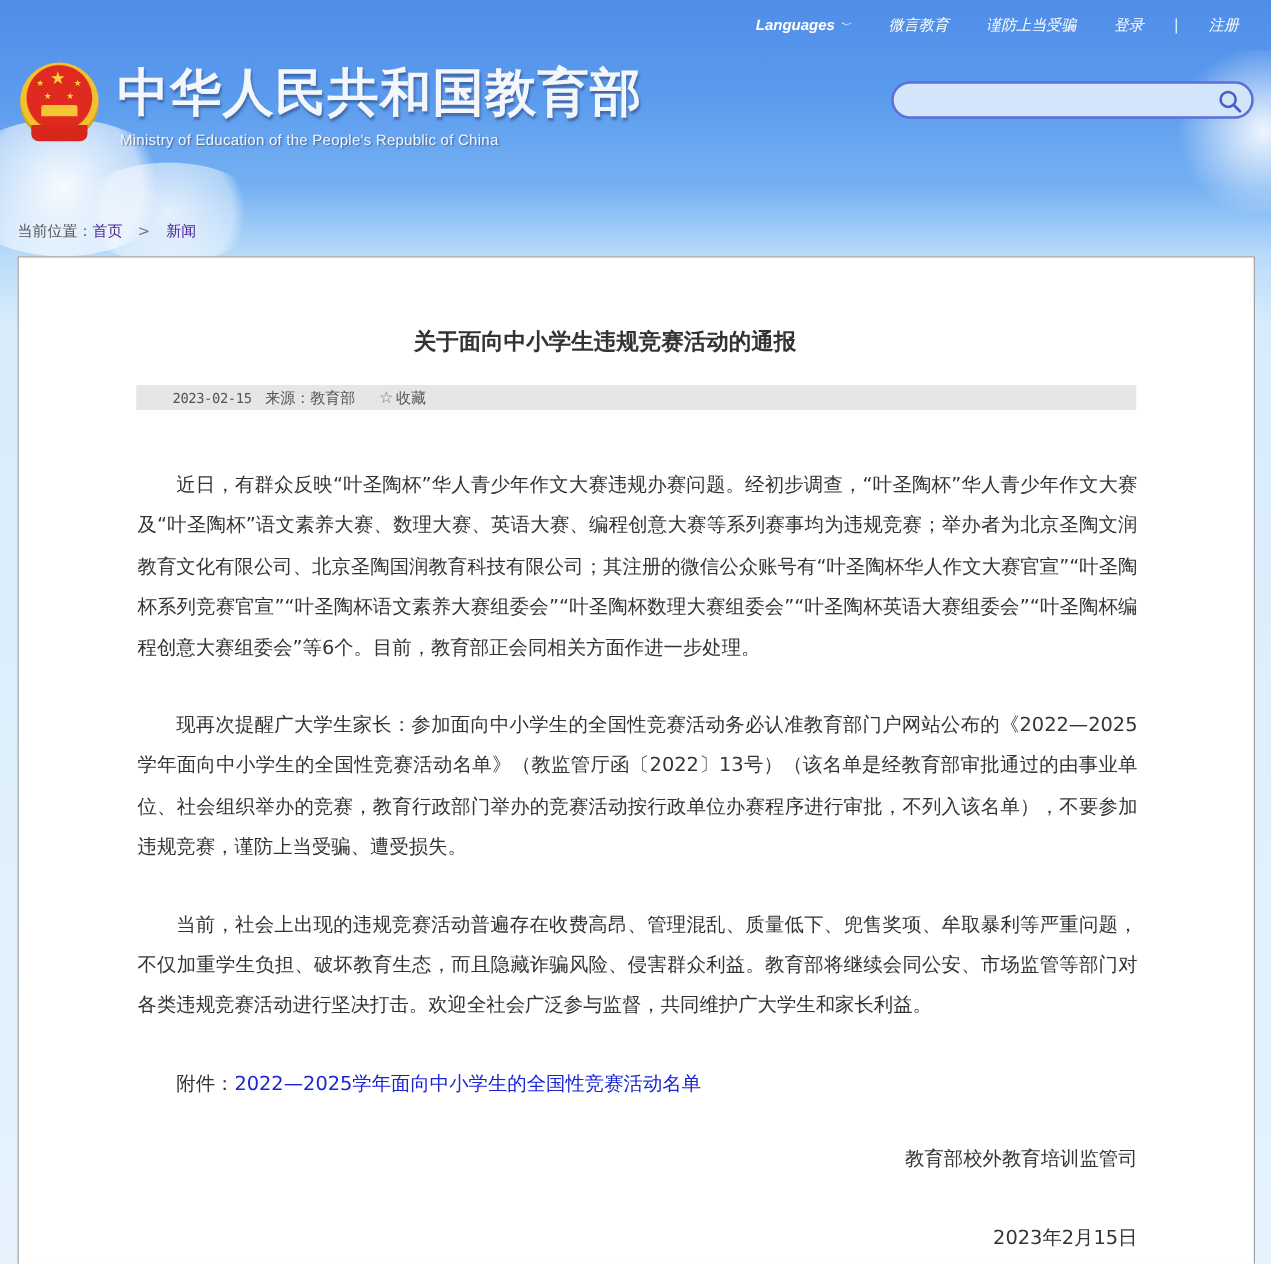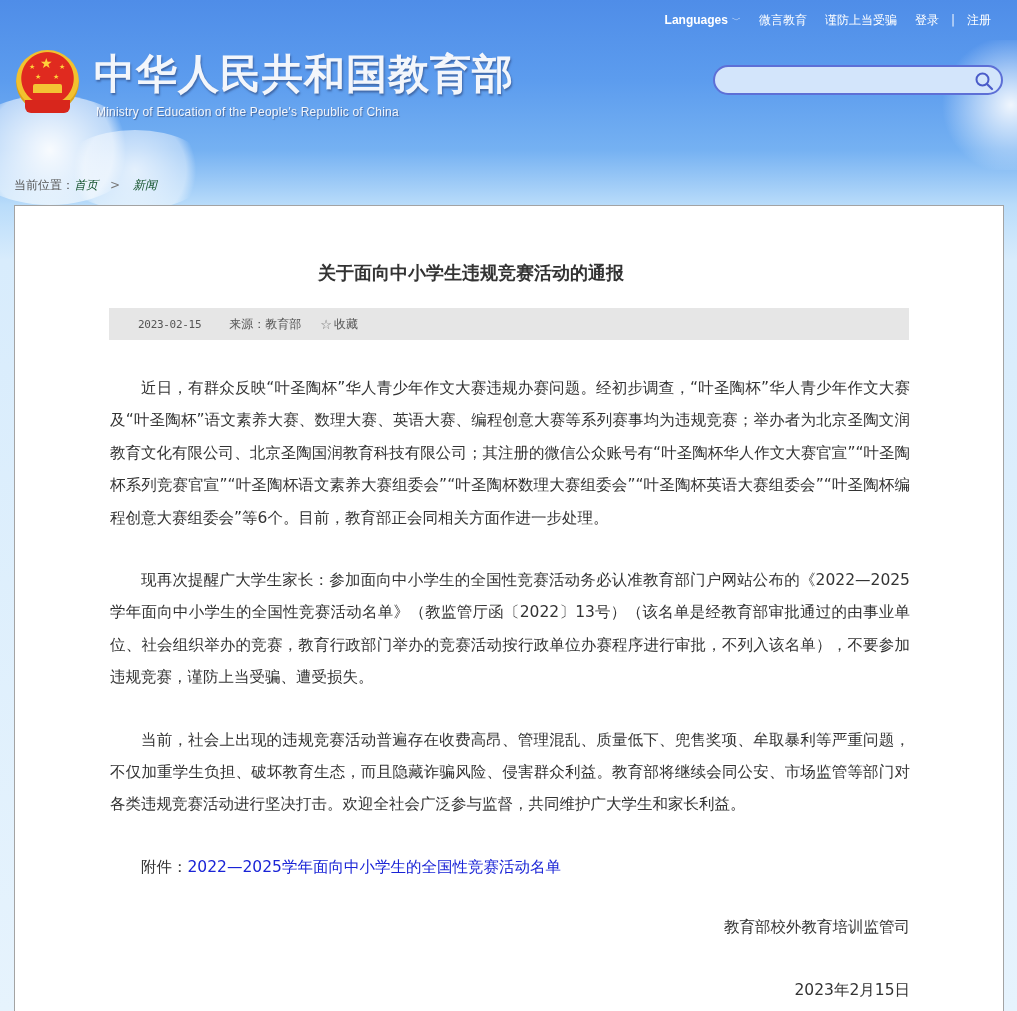--- a/index.html
+++ b/index.html
@@ -37,22 +37,22 @@
   }
   .site-subtitle {
     position: absolute; left: 96px; top: 104px;
     font-family: "Liberation Sans", sans-serif;
     font-size: 12px; color: #f3f6fb; line-height: 16px; letter-spacing: 0.2px;
     text-shadow: 1px 1px 1px rgba(40,60,110,0.6);
     text-align: right;
   }
   .topnav {
     position: absolute; right: 14px; top: 12px;
-    display: flex; align-items: center; gap: 4px;
-    font-size: 12px; color: #fff; line-height: 16px;
+    display: flex; align-items: center; gap: 16px;
+    font-size: 12px; color: #fff; line-height: 16px; font-style: italic;
   }
   .topnav .lang { font-family: "Liberation Sans", sans-serif; font-weight: bold; font-size: 12px; margin-right: 14px; display: flex; align-items: center; }
   .topnav .lang .chev { font-size: 9px; margin-left: 4px; font-weight: normal; }
   .topnav .nav-link { margin-right: 14px; cursor: pointer; }
   .topnav .sep { margin: 0 8px; opacity: 0.9; }
   .topnav .nav-link.last { margin-right: 12px; }
   .search {
     position: absolute; left: 713px; top: 65px; width: 290px; height: 30px;
     border: 2px solid #5d6fd6; border-radius: 15px;
     background: #d3e5fb;
@@ -62,38 +62,38 @@
     border: none; outline: none; background: transparent; font-size: 12px;
   }
   .search .search-btn {
     position: absolute; right: 7px; top: 4px; width: 20px; height: 20px; cursor: pointer;
   }
   .breadcrumb {
     position: absolute; left: 14px; top: 177px;
     font-size: 12px; color: #555; line-height: 16px;
     display: flex; 
   }
-  .breadcrumb .crumb-link { cursor: pointer; color: #14532d; font-style: italic; }
+  .breadcrumb .crumb-link { cursor: pointer; color: #4c1d95; }
   .breadcrumb .arrow { margin: 0 13px 0 12px; color: #777; font-size: 12px; }
   .content-box {
     position: absolute; left: 14px; top: 205px; width: 990px; height: 820px;
     background: #fff; border: 1px solid #a3a3a3;
   }
   .article-title {
-    position: absolute; left: 0; top: 53px; width: 912px; text-align: center;
+    position: absolute; left: 13px; top: 53px; width: 912px; text-align: center;
     font-size: 18px; font-weight: bold; color: #333; line-height: 28px; font-family: Liberation Serif, serif;
   }
   .meta-bar {
-    position: absolute; left: 94px; top: 102px; width: 800px; height: 32px;
+    position: absolute; left: 94px; top: 102px; width: 800px; height: 20px;
     background: #e6e6e6;
     font-size: 12px; color: #555; line-height: 33px;
     display: flex; align-items: center; padding-left: 29px;
   }
   .meta-bar .date { font-family: "DejaVu Sans Mono", monospace; font-size: 11px; letter-spacing: -0.3px; }
-  .meta-bar .source { margin-left: 28px; }
+  .meta-bar .source { margin-left: 11px; }
   .meta-bar .fav { margin-left: 19px; display: flex; align-items: center; cursor: pointer; }
   .meta-bar .fav .star { font-size: 13px; color: #777; margin-right: 2px; }
   .article-body {
     position: absolute; left: 95px; top: 166px; width: 800px;
     font-size: 15.5px; color: #333; line-height: 32.4px;
     text-align: justify;
   }
   .article-body p { text-indent: 2em; margin-bottom: 30px; }
   .article-body p.attach { margin-bottom: 28px; }
   .article-body .attach-link { color: #1a24d6; cursor: pointer; text-decoration: none; }

